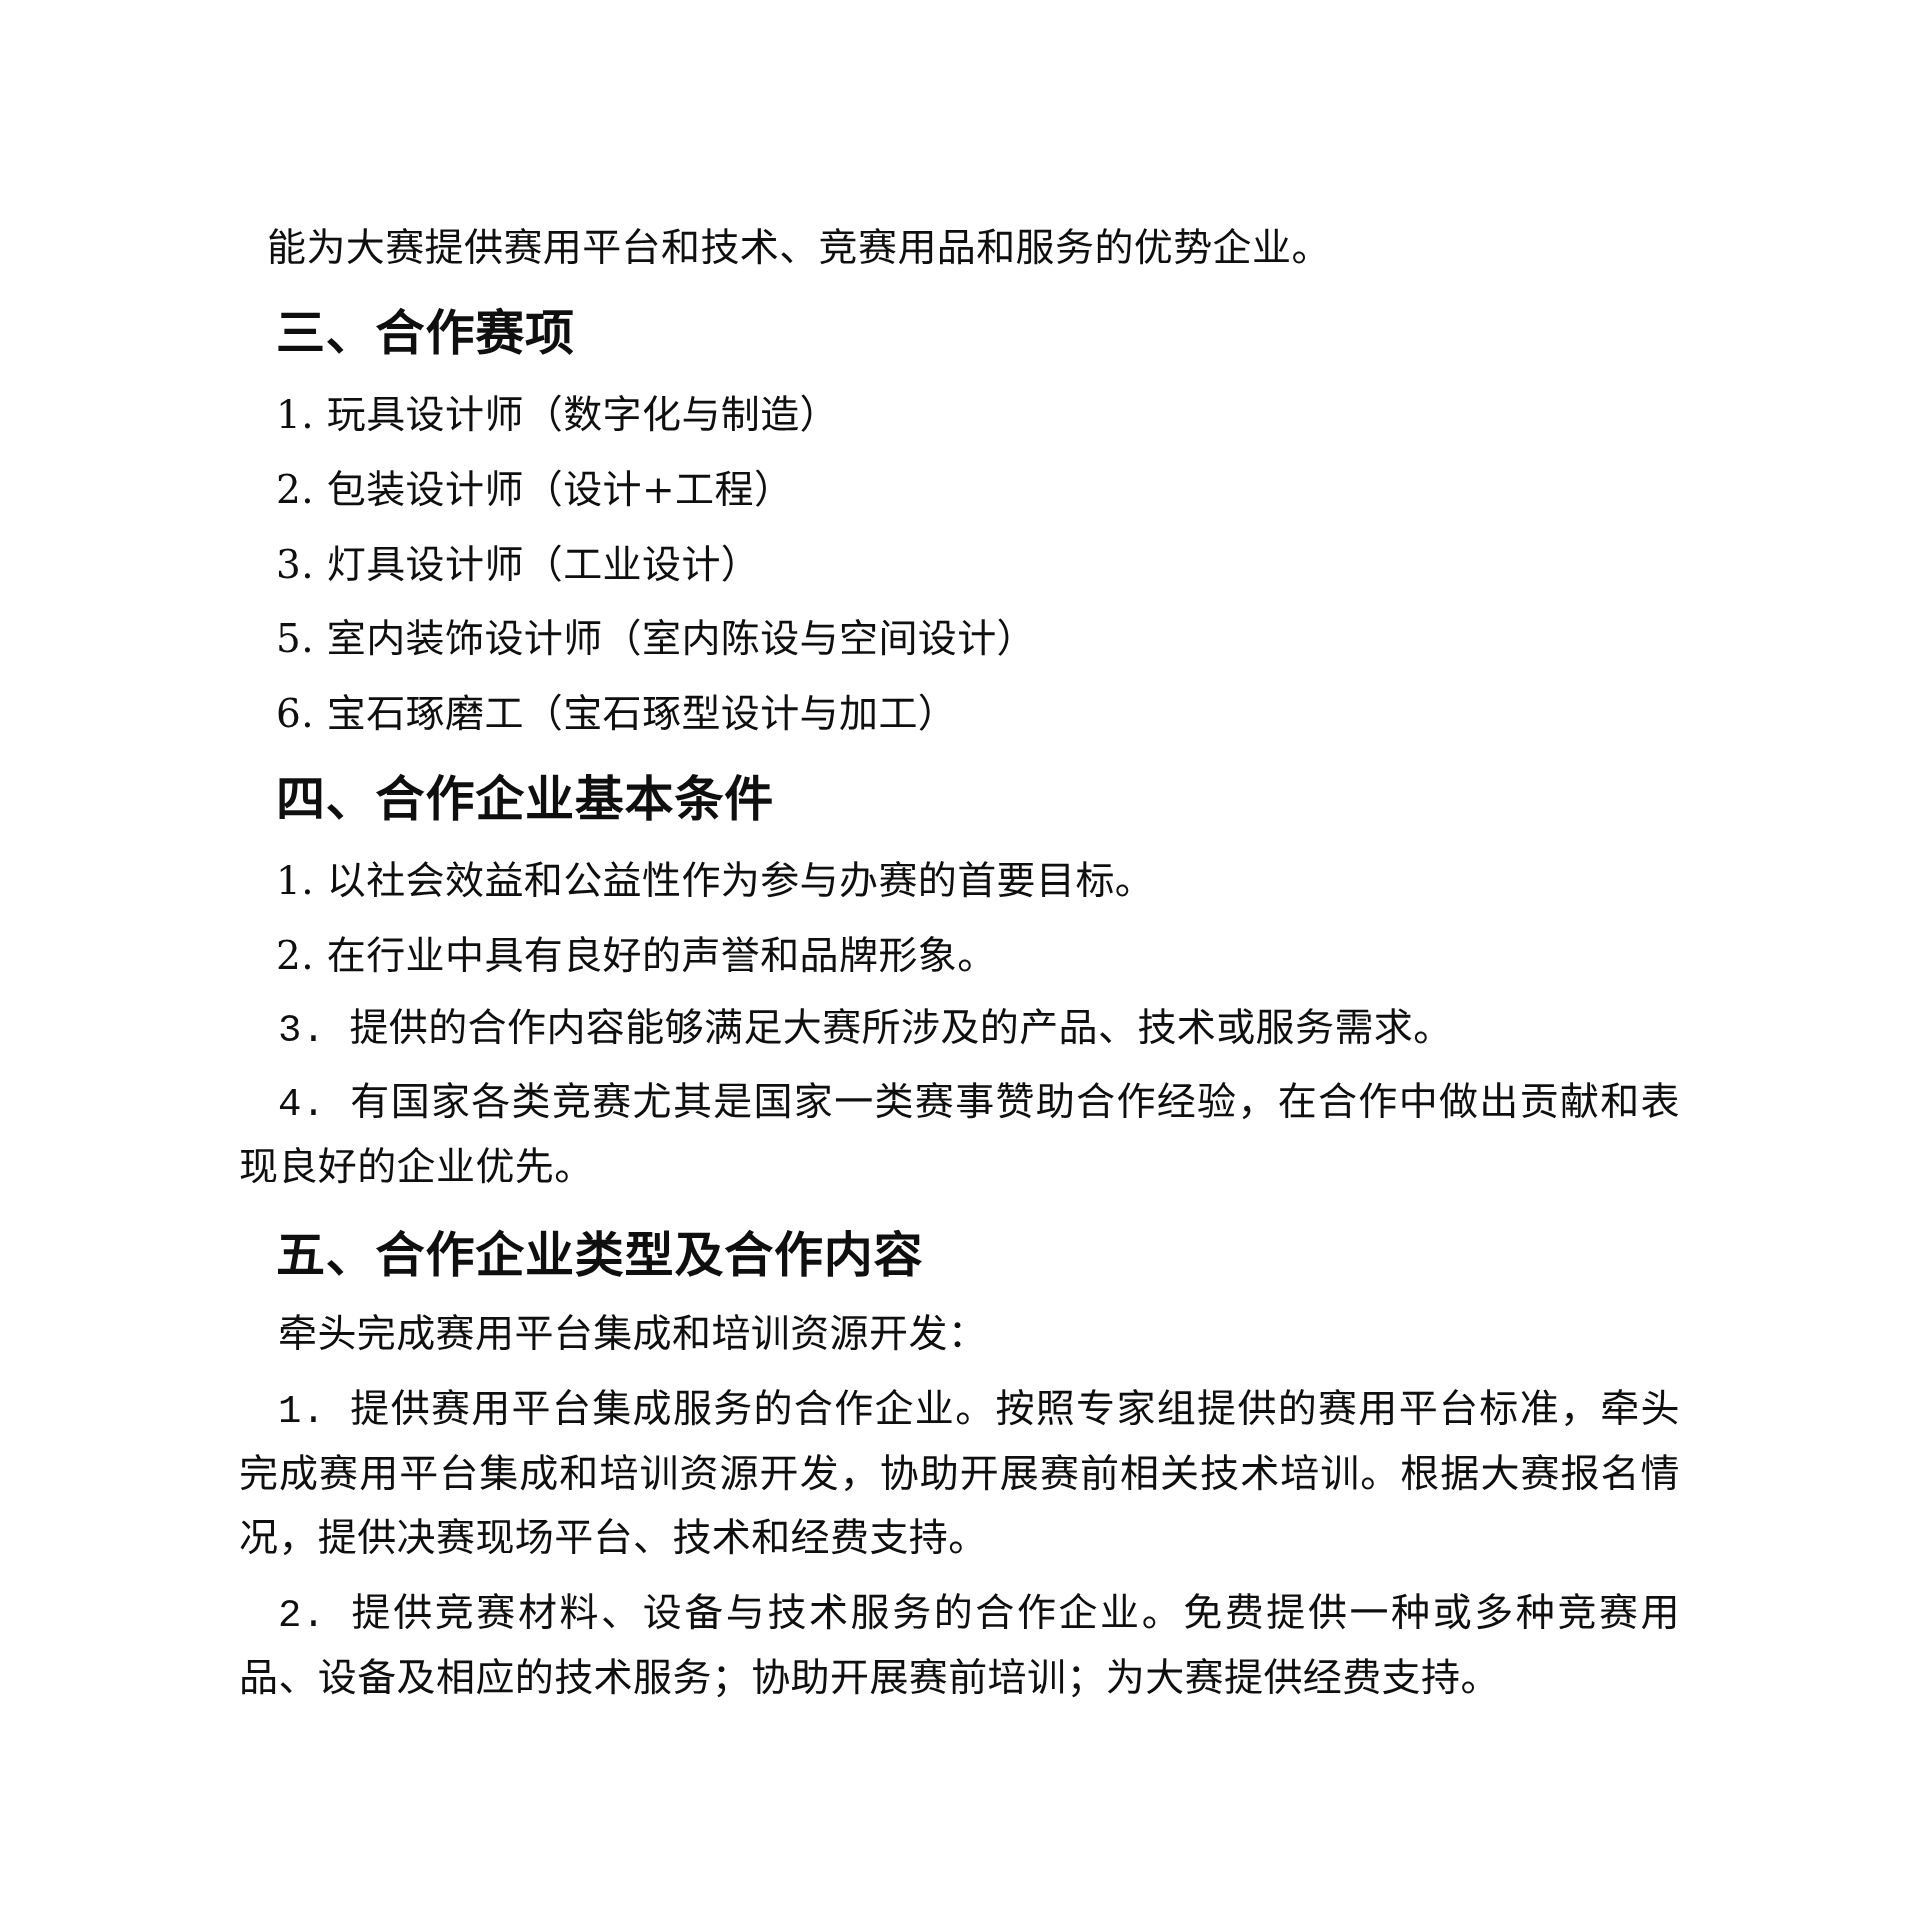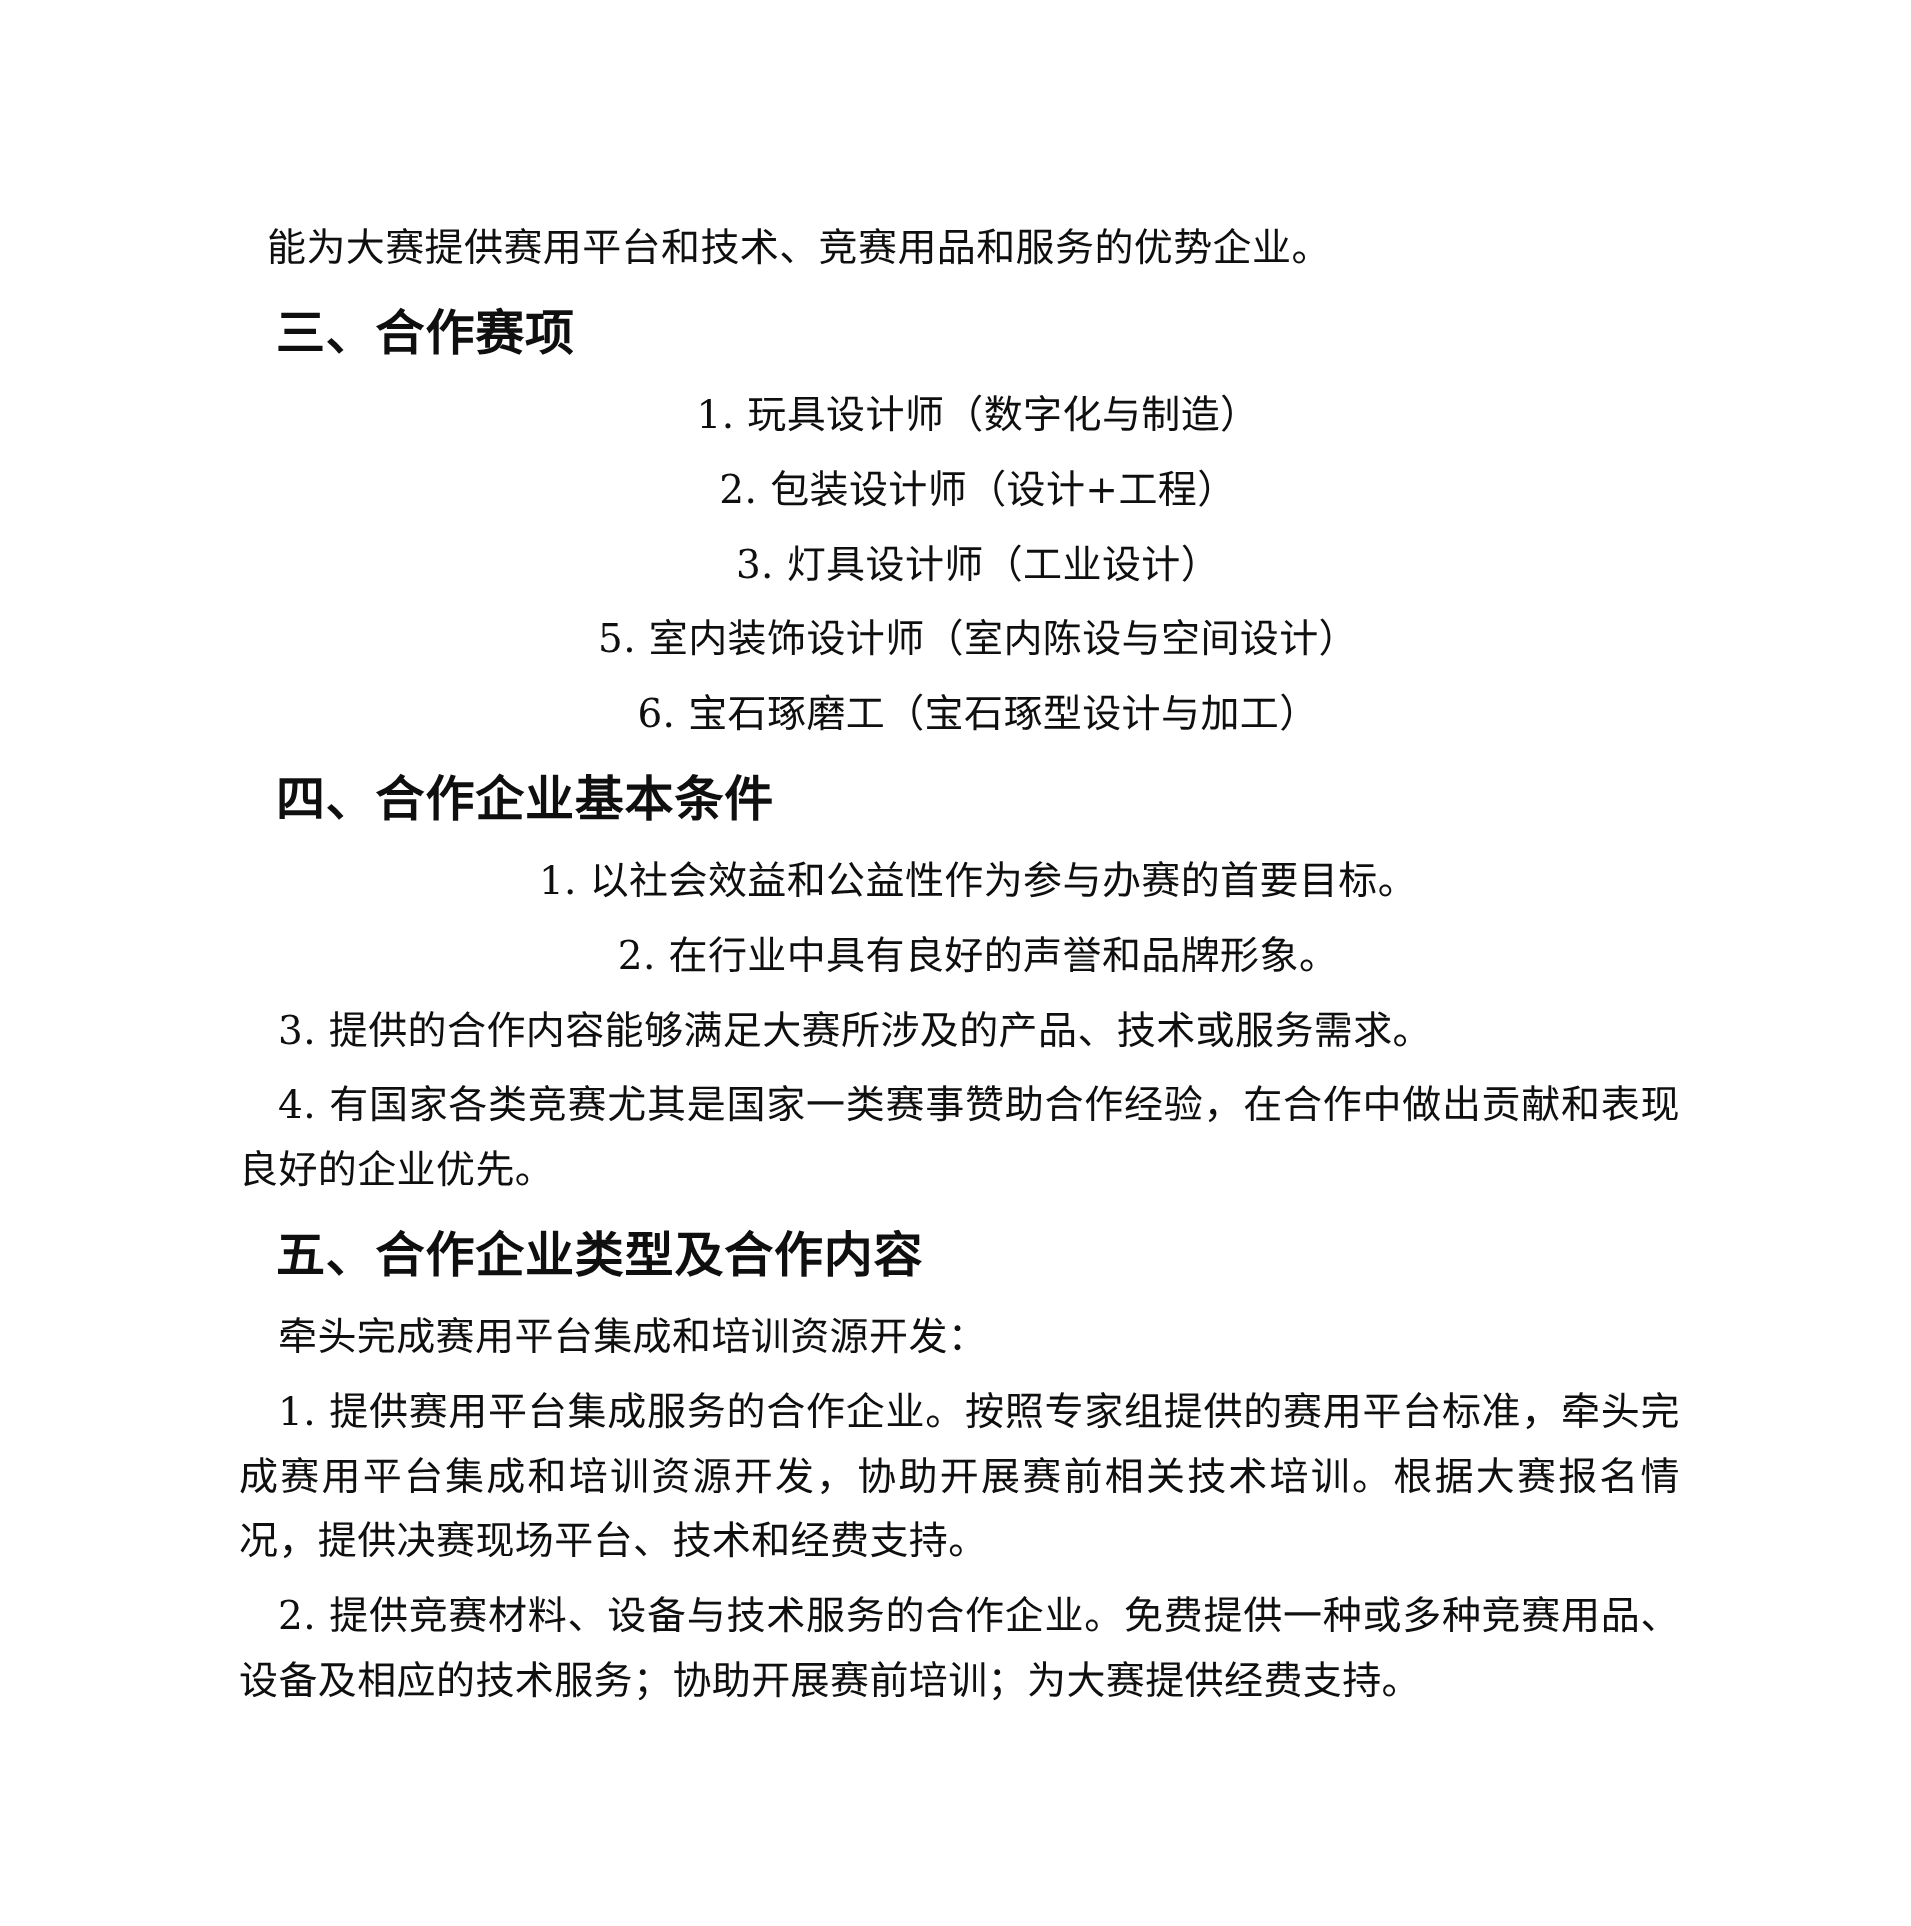--- a/index.html
+++ b/index.html
@@ -31,38 +31,38 @@
     text-align: justify;
     text-justify: inter-ideograph;
     font-weight: 400;
   }
   .para.cont {
     text-indent: 0;
     margin-left: 28px;
   }
   .para.ind-first {
     text-indent: 39px;
+    font-family: Liberation Mono, monospace;
   }
   .heading {
     font-size: 49px;
     line-height: 1.62;
     letter-spacing: 0.8px;
     font-weight: 700;
     margin: 13px 0 10px 0;
     padding-left: 37px;
     font-family: "DejaVu Sans", "Liberation Sans", sans-serif;
   }
   .heading:first-child { margin-top: 0; }
   .list-item {
     font-size: 39px;
     line-height: 1.66;
     letter-spacing: 0.4px;
     margin: 0 0 10px 0;
     padding-left: 37px;
-    text-align: center;
   }
 </style>
 </head>
 <body>
 
 <div class="page">
   <div class="content">
 
     <p class="para cont">能为大赛提供赛用平台和技术、竞赛用品和服务的优势企业。</p>
 

